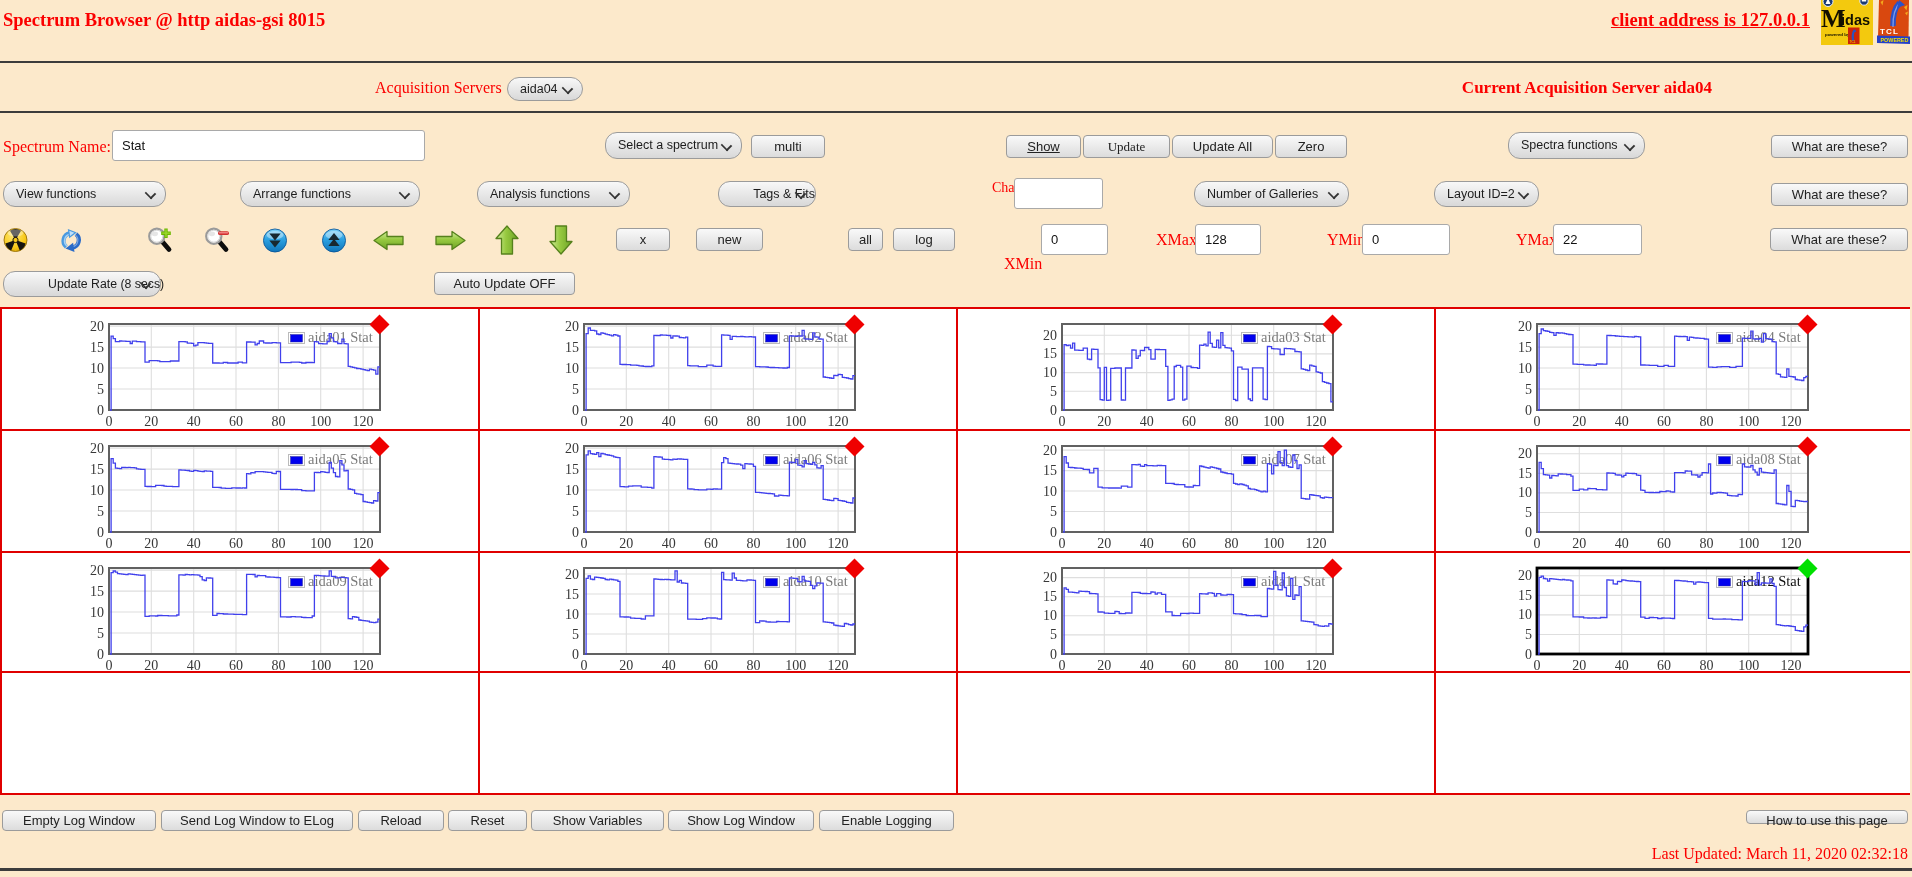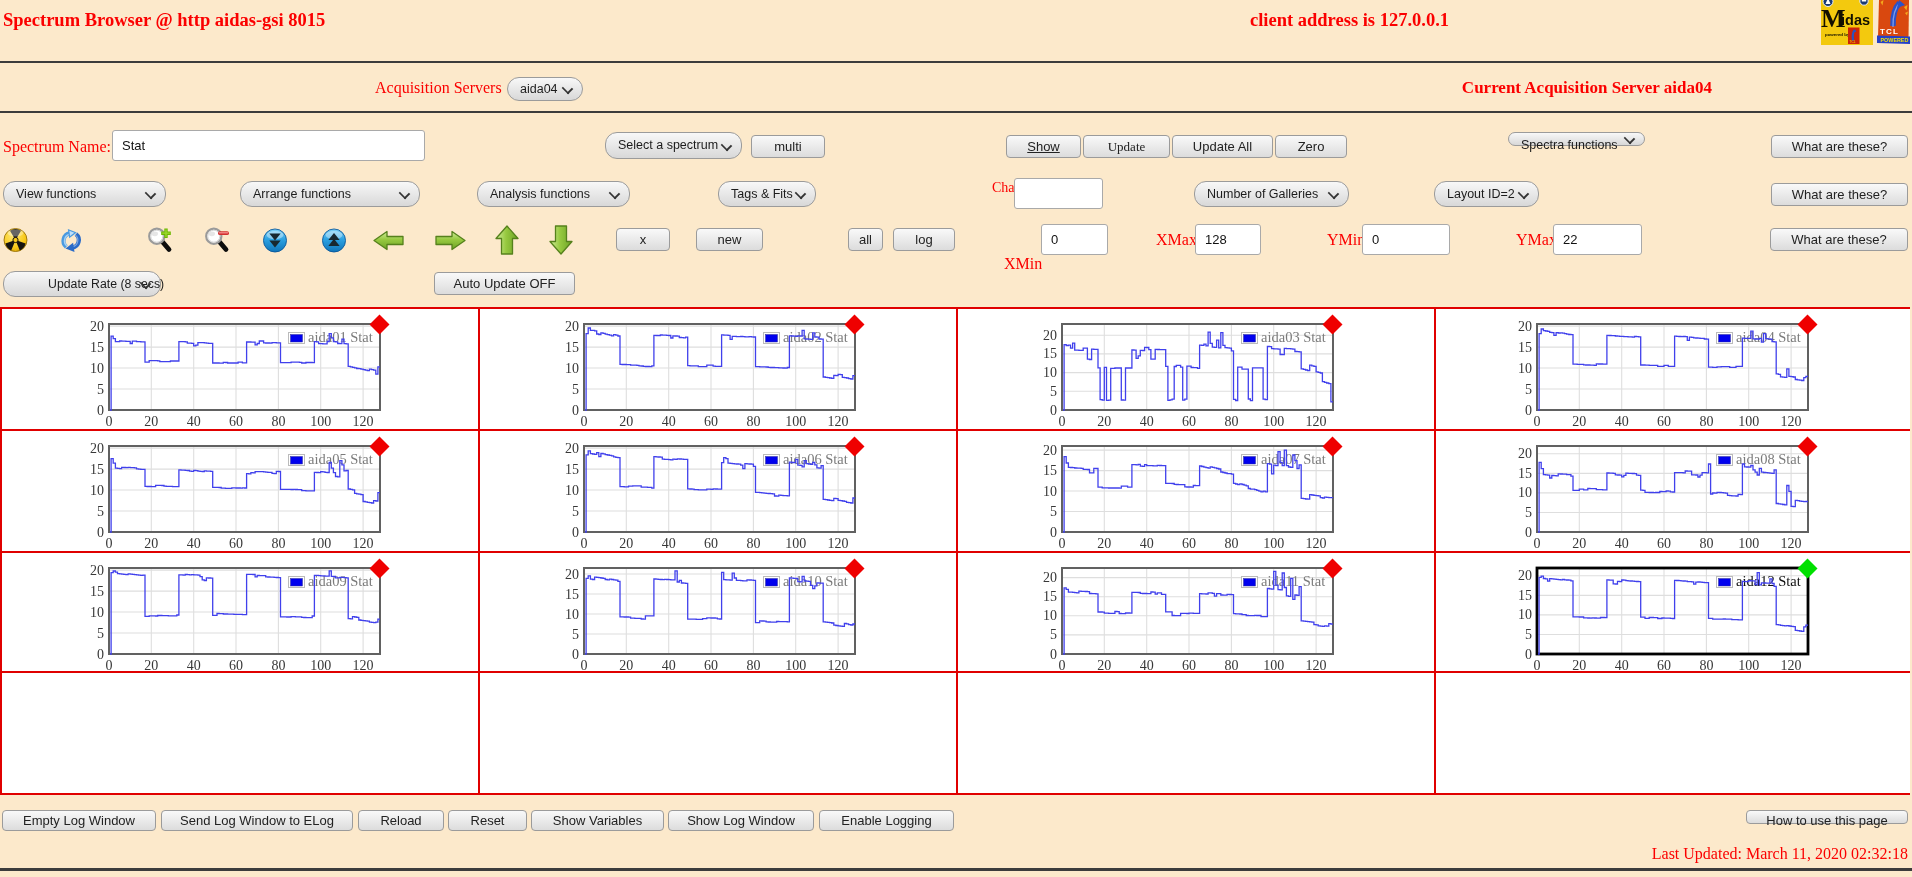--- a/index.html
+++ b/index.html
@@ -8,21 +8,21 @@
 .sel{position:absolute;box-sizing:border-box;background:linear-gradient(#f8f8f8,#d8d8d8);border:1px solid #9b9b9b;border-radius:12px;font-size:12.5px;color:#1c1c1c;text-align:left;padding-left:12px;white-space:nowrap;}
 .sel .ar{position:absolute;right:10px;top:50%;margin-top:-5px;width:7px;height:7px;border-right:2.2px solid #333;border-bottom:2.2px solid #333;transform:rotate(45deg) scale(1,.82);}
 .btn{position:absolute;box-sizing:border-box;background:linear-gradient(#f9f9f9,#dcdcdc);border:1px solid #9b9b9b;border-radius:4px;font-size:13px;color:#222;text-align:center;white-space:nowrap;}
 .inp{position:absolute;box-sizing:border-box;background:#fff;border:1px solid #a9a9a9;border-radius:3px;font-size:13px;color:#111;padding-left:9px;white-space:nowrap;}
 .cell{position:absolute;background:#ffffff;}
 .ch{position:absolute;left:85px;top:6px;overflow:visible;}
 .ic{position:absolute;}
 </style></head><body>
 
 <div class="rl" style="left:3px;top:10px;font-size:18.5px;font-weight:bold;">Spectrum Browser @ http aidas-gsi 8015</div>
-<div class="rl" style="left:1250px;top:10px;font-size:18.5px;font-weight:bold;width:560px;text-align:left;">client address is 127.0.0.1</div>
+<div class="rl" style="left:1250px;top:10px;font-size:18.5px;font-weight:bold;width:560px;text-align:right;text-decoration:underline;">client address is 127.0.0.1</div>
 <div class="ic" style="left:1821px;top:0px;"><svg width="52" height="45" viewBox="0 0 52 45">
 <rect x="0" y="0" width="52" height="45" fill="#f3c90e"></rect>
 <circle cx="7" cy="1.5" r="5" fill="#1a3a74" stroke="#e8eef8" stroke-width="1"></circle>
 <polygon points="7,-2 9.5,4 4.5,4" fill="#ffffff"></polygon>
 <circle cx="43" cy="1" r="4.2" fill="#1a3a74" stroke="#e8eef8" stroke-width="1"></circle>
 <rect x="40.8" y="-0.5" width="4.4" height="2" fill="#ffffff"></rect>
 <text x="0" y="27" font-family="Liberation Serif, serif" font-size="26" font-weight="bold" fill="#131000">M</text>
 <text x="20" y="24.5" font-family="Liberation Sans, sans-serif" font-size="14.5" font-weight="bold" fill="#131000">idas</text>
 <text x="4" y="36" font-family="Liberation Sans, sans-serif" font-size="4.4" font-weight="bold" fill="#131000">powered by</text>
 <rect x="27" y="27.5" width="11.5" height="16.5" fill="#cc2508"></rect>
@@ -46,28 +46,28 @@
 <div class="rl" style="left:375px;top:79px;font-size:16px;">Acquisition Servers</div>
 <div class="sel" style="left:507px;top:77px;width:76px;height:24px;line-height:22px;">aida04<span class="ar"></span></div>
 <div class="rl" style="left:1156px;top:78px;font-size:17px;font-weight:bold;width:556px;text-align:right;">Current Acquisition Server aida04</div>
 <div class="hr" style="top:111px;"></div>
 <div class="rl" style="left:3px;top:138px;font-size:16px;">Spectrum Name:</div>
 <div class="inp" style="left:112px;top:130px;width:313px;height:31px;line-height:29px;">Stat</div>
 <div class="sel" style="left:605px;top:132px;width:137px;height:27px;line-height:25px;">Select a spectrum<span class="ar"></span></div>
 <div class="btn" style="left:751px;top:135px;width:74px;height:23px;line-height:22px;">multi</div>
 <div class="btn" style="left:1006px;top:135px;width:75px;height:23px;line-height:22px;text-decoration:underline;">Show</div>
 <div class="btn" style="left:1083px;top:135px;width:87px;height:23px;line-height:22px;font-family:Liberation Serif, serif;">Update</div>
-<div class="btn" style="left:1172px;top:135px;width:101px;height:23px;line-height:22px;">Update All</div>
+<div class="btn" style="left:1172px;top:135px;width:101px;height:23px;line-height:22px;border-radius:6px;">Update All</div>
 <div class="btn" style="left:1275px;top:135px;width:72px;height:23px;line-height:22px;">Zero</div>
-<div class="sel" style="left:1508px;top:132px;width:137px;height:14px;line-height:25px;">Spectra functions<span class="ar"></span></div>
+<div class="sel" style="left:1508px;top:132px;width:137px;height:27px;line-height:25px;">Spectra functions<span class="ar"></span></div>
 <div class="btn" style="left:1771px;top:135px;width:137px;height:23px;line-height:22px;">What are these?</div>
 <div class="sel" style="left:3px;top:181px;width:163px;height:26px;line-height:24px;">View functions<span class="ar"></span></div>
 <div class="sel" style="left:240px;top:181px;width:180px;height:26px;line-height:24px;">Arrange functions<span class="ar"></span></div>
 <div class="sel" style="left:477px;top:181px;width:153px;height:26px;line-height:24px;">Analysis functions<span class="ar"></span></div>
-<div class="sel" style="left:718px;top:181px;width:98px;height:26px;line-height:24px;">Tags &amp; Fits<span class="ar"></span></div>
+<div class="sel" style="left:718px;top:181px;width:98px;height:26px;line-height:24px;text-align:right;">Tags &amp; Fits<span class="ar"></span></div>
 <div class="rl" style="left:956px;top:180px;font-size:14px;margin-left:36px;">Channel:</div>
 <div class="inp" style="left:1014px;top:178px;width:89px;height:31px;line-height:29px;"></div>
 <div class="sel" style="left:1194px;top:181px;width:155px;height:26px;line-height:24px;">Number of Galleries<span class="ar"></span></div>
 <div class="sel" style="left:1434px;top:181px;width:105px;height:26px;line-height:24px;">Layout ID=2<span class="ar"></span></div>
 <div class="btn" style="left:1771px;top:183px;width:137px;height:23px;line-height:22px;">What are these?</div>
 <div class="ic" style="left:3px;top:227px;"><svg width="25" height="26" viewBox="0 0 25 26">
 <defs>
         <radialGradient id="rg1" cx="0.4" cy="0.3" r="0.9">
           <stop offset="0" stop-color="#ffe873"></stop>
           <stop offset="0.6" stop-color="#f8c818"></stop>

